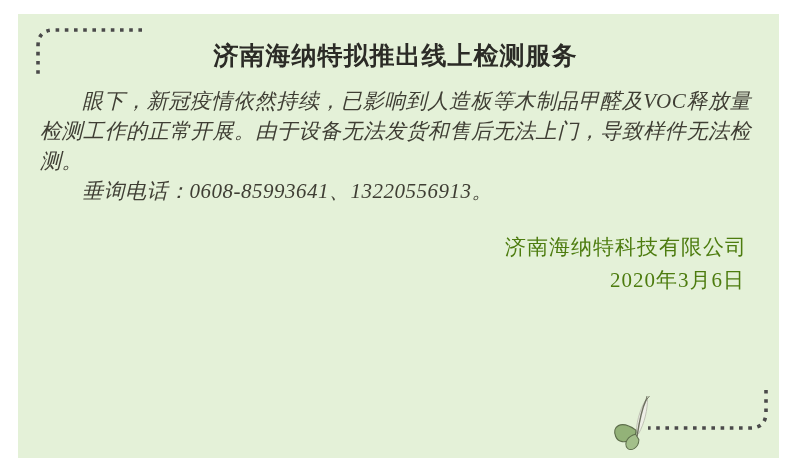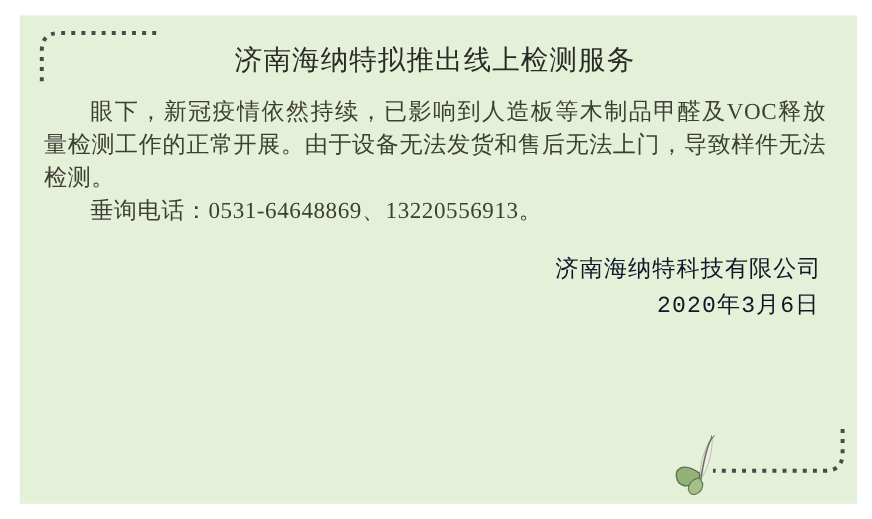--- a/index.html
+++ b/index.html
@@ -20,41 +20,41 @@
     height: 444px;
     background: #e4f1d8;
     padding: 26px 28px 0 22px;
   }
   .corner { position: absolute; pointer-events: none; }
   .corner-tl { left: 16px; top: 12px; }
   .corner-br { left: 630px; top: 376px; }
   .title {
     font-family: "Liberation Sans", "DejaVu Sans", sans-serif;
     font-size: 25px;
-    font-weight: normal;
+    font-weight: bold;
     line-height: 30px;
     text-align: center;
     color: #2b2b26;
     letter-spacing: 1px;
     margin-bottom: 16px;
   }
   .body-text p {
     font-size: 21px;
     line-height: 30px;
     color: #3f3e34;
     text-indent: 2em;
     text-align: justify;
     letter-spacing: 0.5px;
+    font-style: italic;
   }
   .signature {
     margin-top: 26px;
     text-align: right;
     padding-right: 4px;
-    color: #0f172a;
-    font-family: Liberation Mono, monospace;
+    color: #4d7c0f;
   }
   .signature .company {
     font-size: 21px;
     line-height: 30px;
     letter-spacing: 1px;
   }
   .signature .date {
     font-size: 21px;
     line-height: 30px;
     margin-top: 3px;
@@ -80,21 +80,21 @@
     </svg>
 
     <svg class="corner corner-br" width="122" height="44" viewBox="0 0 122 44">
       <path d="M 118 0 L 118 22 Q 118 38 102 38 L 0 38" fill="none" stroke="#4a4a4a" stroke-width="3.6" stroke-dasharray="3.6 5.6" stroke-linecap="butt"></path>
     </svg>
 
     <h1 class="title">济南海纳特拟推出线上检测服务</h1>
 
     <div class="body-text">
       <p>眼下，新冠疫情依然持续，已影响到人造板等木制品甲醛及VOC释放量检测工作的正常开展。由于设备无法发货和售后无法上门，导致样件无法检测。</p>
-      <p>垂询电话：0531-64648869、13220556913。</p>
+      <p>垂询电话：0608-85993641、13220556913。</p>
     </div>
 
     <div class="signature">
       <div class="company">济南海纳特科技有限公司</div>
       <div class="date">2020年3月6日</div>
     </div>
 
     <svg class="butterfly" viewBox="0 0 52 56">
       <g transform="rotate(-12 26 30)">
 

